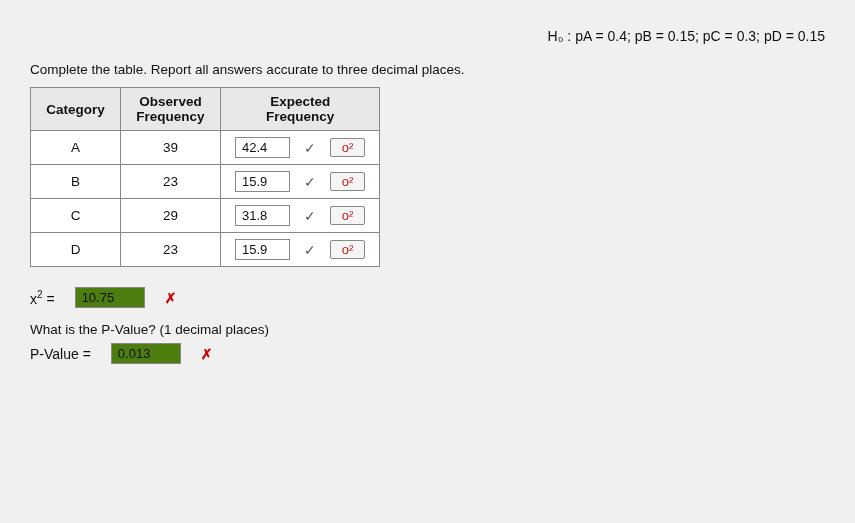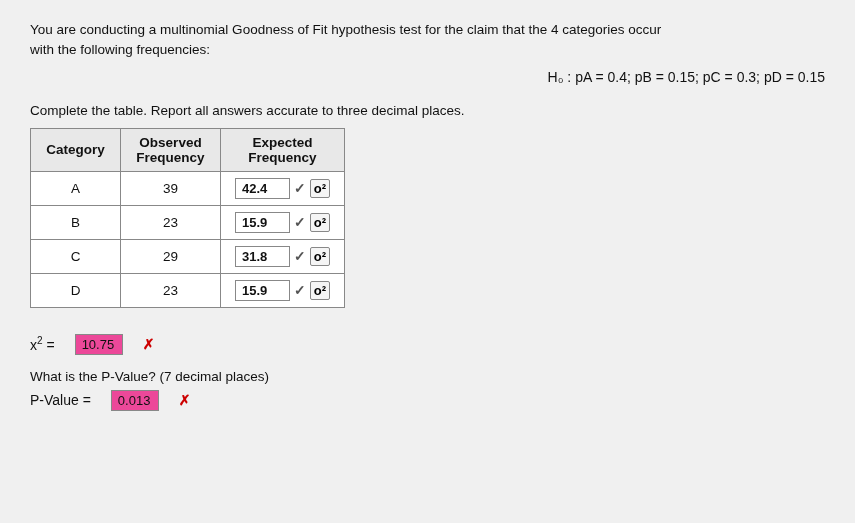--- a/index.html
+++ b/index.html
@@ -25,21 +25,21 @@
     }
     .hypothesis span {
       font-style: normal;
     }
     .instruction {
       font-size: 13.5px;
       margin-bottom: 10px;
     }
     table {
       border-collapse: collapse;
-      margin-bottom: 26px;
+      margin-bottom: 20px;
     }
     table th, table td {
       border: 1px solid #888;
       padding: 6px 14px;
       text-align: center;
       font-size: 13.5px;
       min-width: 90px;
     }
     table th {
       background: #e8e8e8;
@@ -55,42 +55,41 @@
     .th-observed {
       min-width: 100px;
     }
     .th-expected {
       min-width: 120px;
     }
     .expected-cell {
       display: flex;
       align-items: center;
       justify-content: flex-end;
-      gap: 4px;
-      font-weight: bold;
+      gap: 14px;
     }
     .input-box {
       border: 1px solid #888;
       padding: 2px 6px;
       width: 55px;
       font-size: 13px;
       text-align: left;
       background: #fff;
       display: inline-block;
     }
     .check-icon {
       color: #555;
       font-size: 14px;
     }
     .sigma-icon {
       font-size: 13px;
-      color: #000000;
+      color: #b91c1c;
       cursor: pointer;
       border: 1px solid #888;
-      padding: 1px 3px;
+      padding: 1px 11px;
       background: #f5f5f5;
       border-radius: 2px;
     }
     .chi-square-section {
       margin-bottom: 14px;
     }
     .chi-square-section p {
       font-size: 13.5px;
       margin-bottom: 6px;
     }
@@ -99,46 +98,42 @@
       align-items: center;
       gap: 20px;
       font-size: 14px;
     }
     .answer-label {
       font-size: 14px;
     }
     .answer-input {
       border: 1px solid #888;
       padding: 2px 6px;
-      width: 48px;
+      width: 70px;
       font-size: 13px;
-      background: #ec4899;
+      background: #4d7c0f;
       display: inline-block;
     }
     .x-mark {
       color: #cc0000;
       font-weight: bold;
       font-size: 14px;
     }
     .pvalue-section p {
       font-size: 13.5px;
       margin-bottom: 6px;
     }
     sup {
       font-size: 10px;
     }
   </style>
 </head>
 <body>
 
 <div>
-  <p class="intro-text">
-    <span>You are conducting a multinomial Goodness of Fit hypothesis test for the claim that the 4 categories occur</span><br>
-    <span>with the following frequencies:</span>
-  </p>
   <p class="hypothesis">
     <span>H₀ : pA = 0.4;  pB = 0.15;  pC = 0.3;  pD = 0.15</span>
   </p>
 </div>
 
 <p class="instruction">Complete the table. Report all answers accurate to three decimal places.</p>
 
 <table>
   <thead>
     <tr>
@@ -197,19 +192,19 @@
 
 <div class="chi-square-section">
   <div class="answer-row">
     <span class="answer-label">x<sup>2</sup> =</span>
     <span class="input-box answer-input">10.75</span>
     <span class="x-mark">✗</span>
   </div>
 </div>
 
 <div class="pvalue-section">
-  <p>What is the P-Value? (7 decimal places)</p>
+  <p>What is the P-Value? (1 decimal places)</p>
   <div class="answer-row">
     <span class="answer-label">P-Value =</span>
     <span class="input-box answer-input">0.013</span>
     <span class="x-mark">✗</span>
   </div>
 </div>
 
 </body></html>

